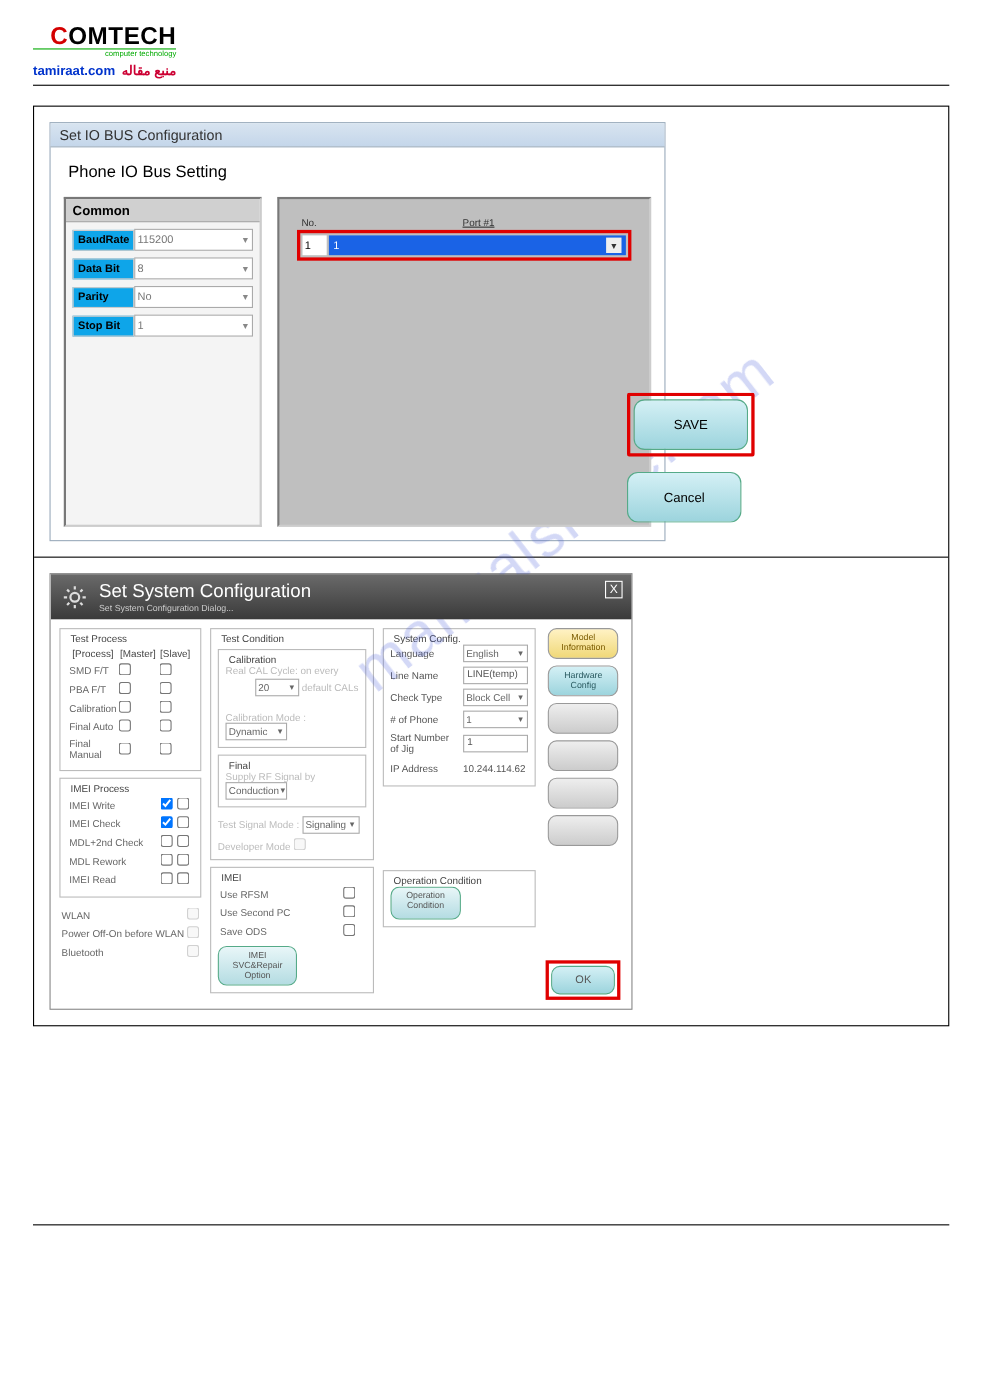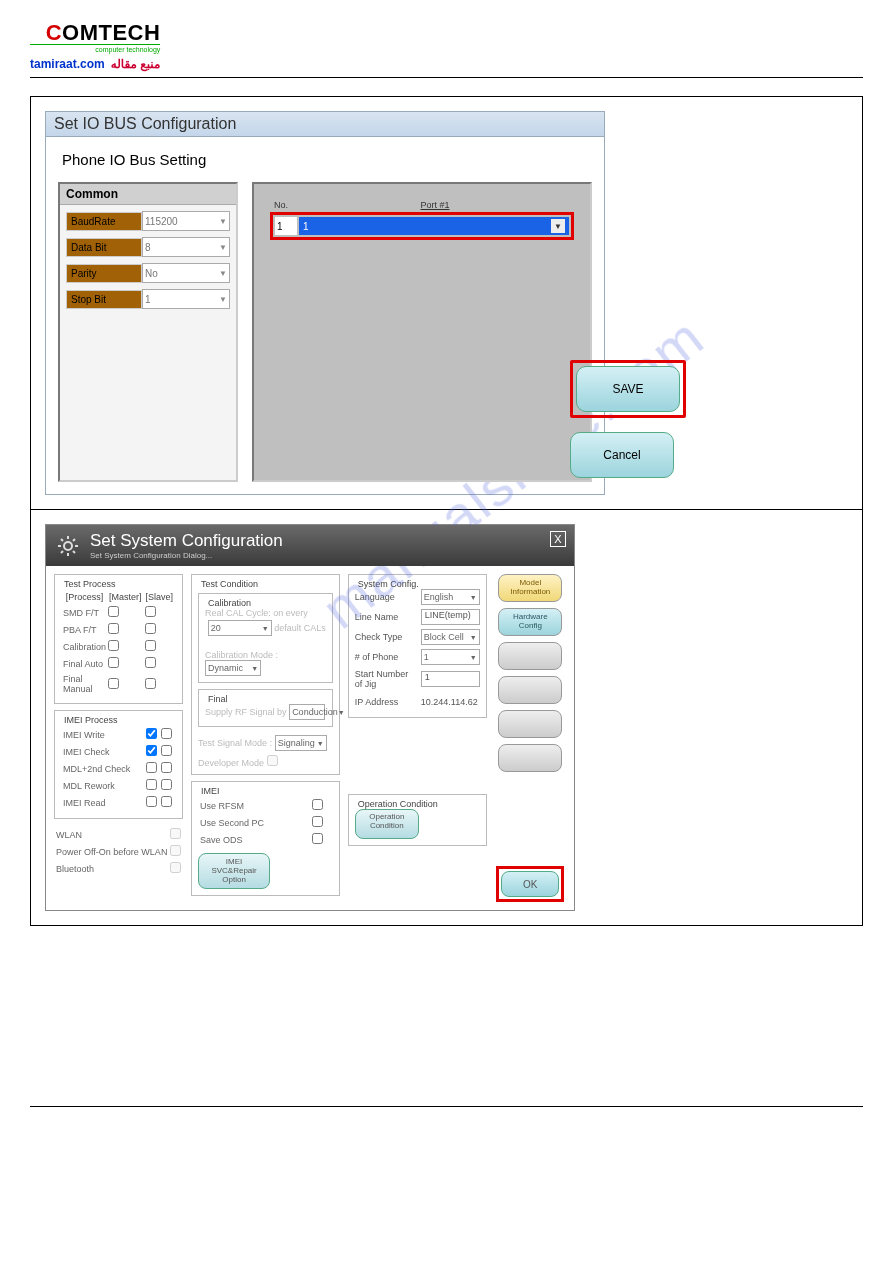--- a/index.html
+++ b/index.html
@@ -18,29 +18,29 @@
   .source-label { color: #cc0033; font-weight:bold; }
   hr.hdr { border: none; border-top: 1.5px solid #000; margin: 6px 0 18px 0; }
 
   
   .doc-frame { border: 1px solid #000; margin-bottom: 30px; }
   .doc-cell { border-bottom: 1px solid #000; padding: 14px; }
   .doc-cell:last-child { border-bottom: none; }
 
   
   .win1 { width: 560px; border: 1px solid #9ab; background: #fff; }
-  .titlebar1 { background: linear-gradient(#d8e4f0,#c4d6ea); padding: 3px 8px; font-size: 16px; color: #333; border-bottom:1px solid #9ab;}
+  .titlebar1 { background: linear-gradient(#d8e4f0,#c4d6ea); padding: 3px 8px; font-size: 13px; color: #333; border-bottom:1px solid #9ab;}
   .body1 { padding: 12px; }
   .body1-title { font-size: 15px; margin: 2px 0 14px 4px; }
   .cols1 { display:flex; gap:14px; }
   .common-panel { width: 180px; border: 2px inset #ccc; background: #f4f4f4; padding:0; }
   .common-hdr { background: #d0d0d0; font-weight:bold; font-size:12px; padding:3px 6px; border-bottom:1px solid #aaa;}
   .common-rows { padding: 6px; }
   .crow { display:flex; align-items:center; margin-bottom:6px; }
-  .crow label { width: 76px; font-size: 10px; font-weight:normal; background:#a16207; padding:3px 4px; border:1px solid #ccc;}
+  .crow label { width: 56px; font-size: 10px; font-weight:bold; background:#0ea5e9; padding:3px 4px; border:1px solid #ccc;}
   .crow .sel { flex:1; height:20px; font-size:10px; border:1px solid #aaa; background:#fff; padding:0 2px; display:flex; align-items:center; justify-content:space-between; color:#777;}
   .sel .arrow { font-size:8px; color:#888; }
 
   .port-panel { flex:1; border:2px inset #ccc; background:#bfbfbf; padding:0; position:relative; height:300px;}
   .port-inner { margin:16px; }
   .port-headrow { display:flex; font-size:9px; color:#333; padding:0 4px 2px 4px;}
   .port-headrow .c-no{ width:26px;} .port-headrow .c-port{flex:1; text-align:center;text-decoration:underline;}
   .red-outline { border: 3px solid #e00000; padding:2px; display:flex; gap:2px; background:#bfbfbf;}
   .red-outline .no-val { width:22px; height:18px; background:#fff; font-size:10px; display:flex; align-items:center; padding-left:2px;}
   .red-outline .port-sel { flex:1; height:18px; background:#1a63e6; color:#fff; font-size:10px; display:flex; align-items:center; justify-content:space-between; padding:0 4px;}
@@ -287,39 +287,39 @@
               </table>
           </div>
 
           <div class="col-b">
             <div class="fset">
               <div class="legend">Test Condition</div>
               <div class="fset dim" style="margin-top:4px;">
                 <div class="legend">Calibration</div>
                 <div>Real CAL Cycle: on every</div>
                 <div style="text-align:right; margin-top:2px;">
-                  <span class="mini-sel" style="width:64px;">
+                  <span class="mini-sel" style="width:40px;">
                       <span>20</span>
                       <span class="arrow">▼</span>
                     </span>
                   <span>default CALs</span>
                 </div>
                 <div style="margin-top:14px;">
                   <span>Calibration Mode :</span>
                   <span class="mini-sel" style="width:56px;">
                       <span>Dynamic</span>
                       <span class="arrow">▼</span>
                     </span>
                 </div>
               </div>
               <div class="fset dim" style="margin-top:4px;">
                 <div class="legend">Final</div>
                 <div>
                   <span>Supply RF Signal by</span>
-                  <span class="mini-sel" style="width:36px;align-items:center;">
+                  <span class="mini-sel" style="width:56px;align-items:center;">
                       <span>Conduction</span>
                       <span class="arrow">▼</span>
                     </span>
                 </div>
               </div>
               <div class="dim" style="margin-top:8px;">
                 <span>Test Signal Mode :</span>
                 <span class="mini-sel" style="width:52px;">
                     <span>Signaling</span>
                     <span class="arrow">▼</span>

